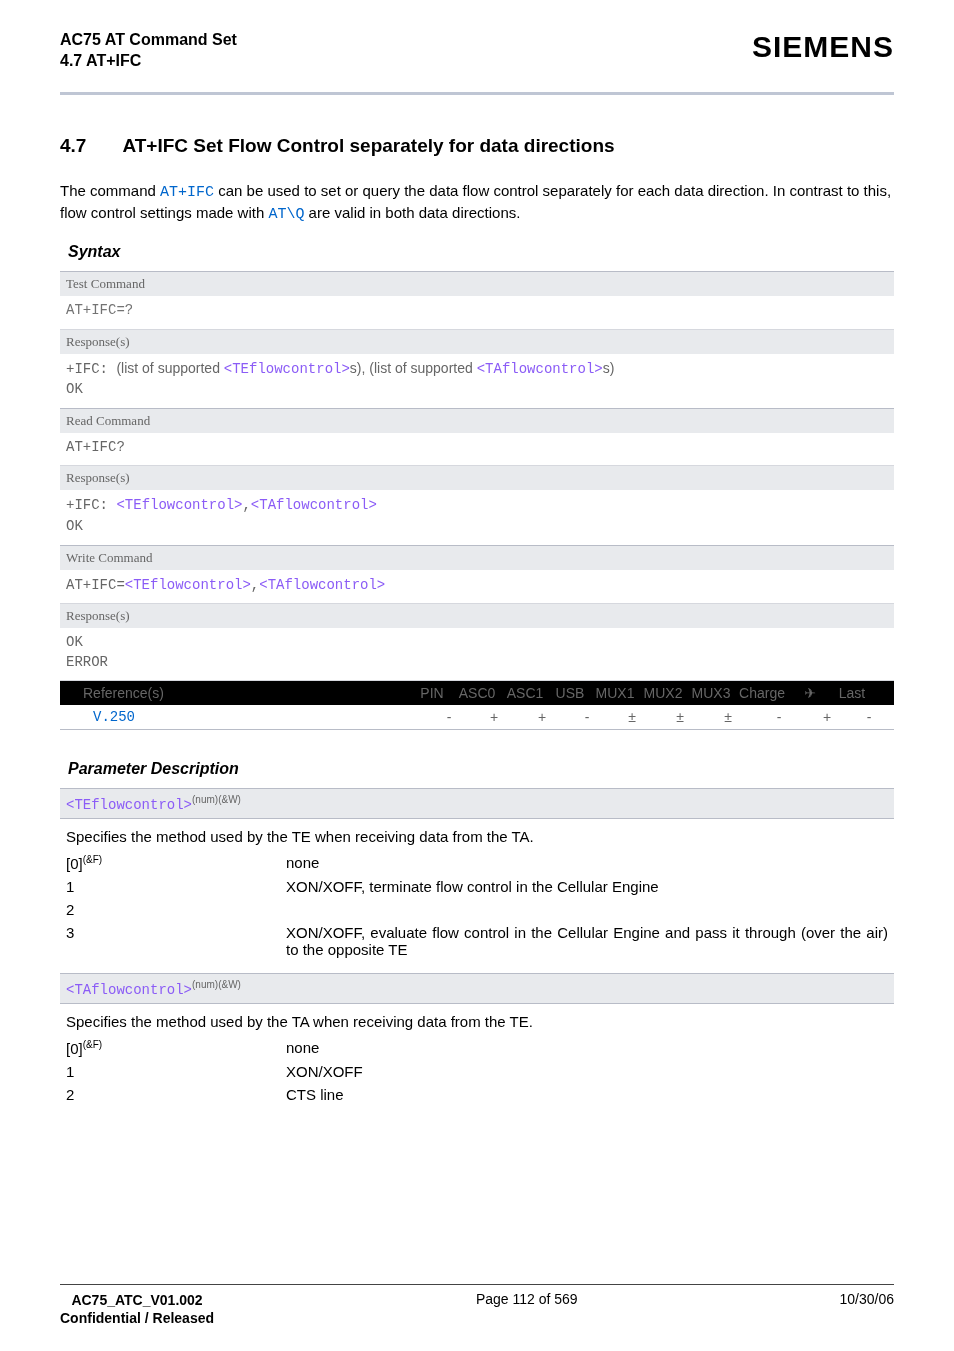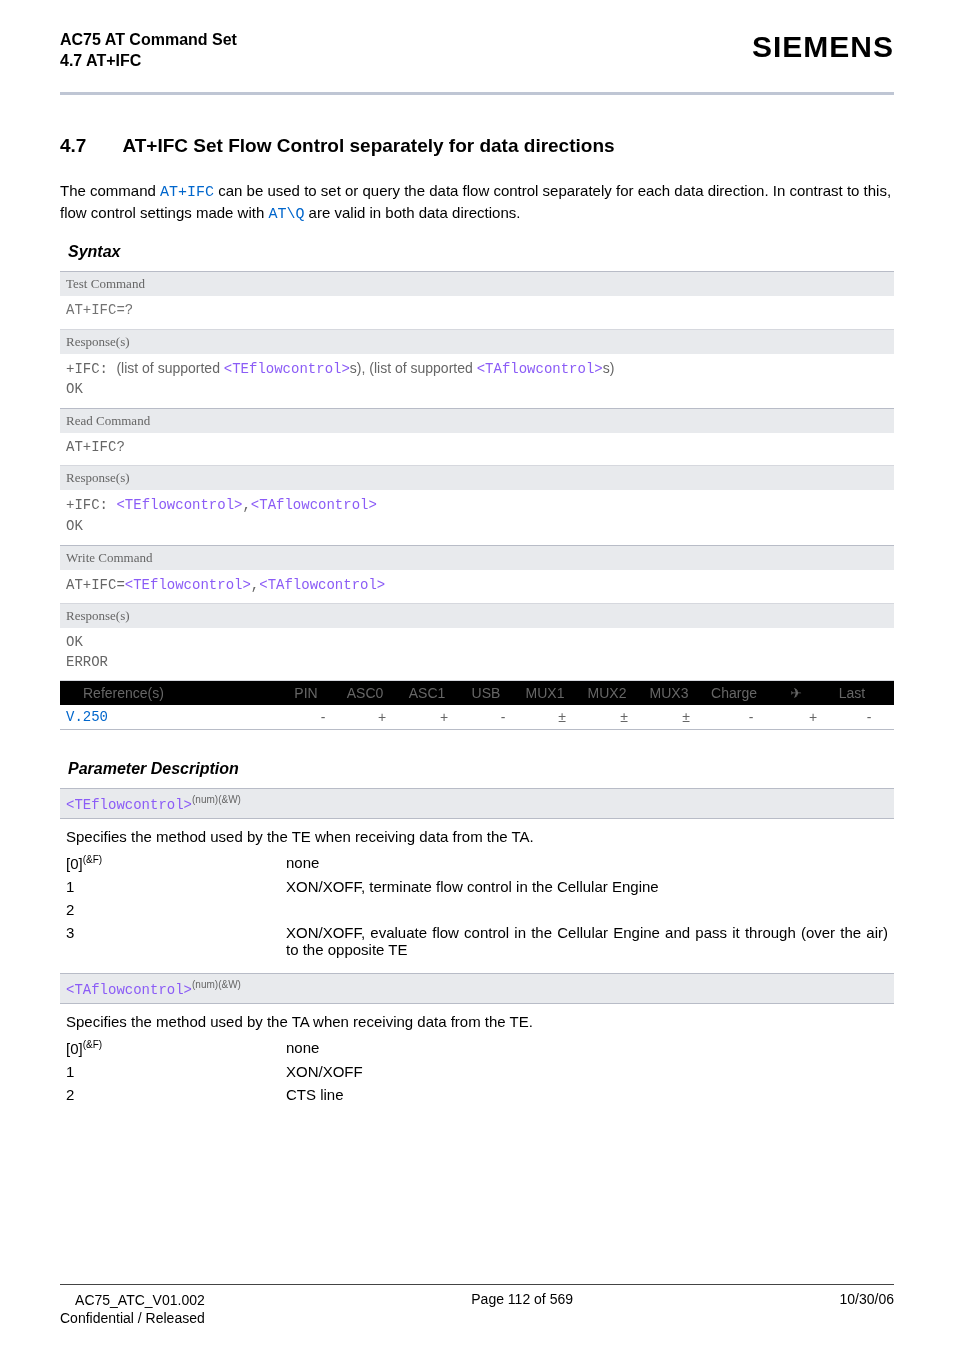--- a/index.html
+++ b/index.html
@@ -58,33 +58,33 @@
   .ref-table {
     display: flex;
     background: #000000;
     border-top: 1px solid #d6d8de;
     font-size: 14px;
     color: #666;
     padding: 4px 23px;
     align-items: center;
   }
   .ref-label { flex: 1; }
-  .ref-cols { display: flex; gap: 18px; align-items: center; }
+  .ref-cols { display: flex; gap: 4px; align-items: center; }
   .ref-cols span { width: 44px; text-align: center; }
   .ref-cols .w38 { width: 38px; }
   .ref-cols .w50 { width: 50px; }
   .val-row {
     display: flex;
     padding: 4px 6px;
     font-size: 14px;
     color: #666;
     border-bottom: 1px solid #b8bcc7;
     align-items: center;
   }
-  .val-row .ref-label { color: #0066cc; }
+  .val-row .ref-label { color: #0066cc; margin-left: 27px; }
   .param-head {
     background: #e8eaed;
     border-top: 1px solid #b8bcc7;
     border-bottom: 1px solid #b8bcc7;
     padding: 5px 6px;
     color: #666;
     font-size: 14px;
   }
   .sup { font-size: 10px; vertical-align: super; }
   .param-desc { padding: 8px 6px 4px 6px; line-height: 1.35; }
@@ -96,21 +96,21 @@
     position: absolute;
     bottom: 24px;
     left: 60px;
     right: 60px;
     border-top: 1px solid #444;
     padding-top: 6px;
     display: flex;
     justify-content: space-between;
     font-size: 14px;
   }
-  .footer-left { text-align: right; line-height: 1.3; }
+  .footer-left { text-align: center; line-height: 1.3; font-weight: bold; }
 </style>
 </head>
 <body>
 
 <div class="page">
   <div class="header">
     <div class="header-left">
       <div>AC75 AT Command Set</div>
       <div>4.7 AT+IFC</div>
     </div>

